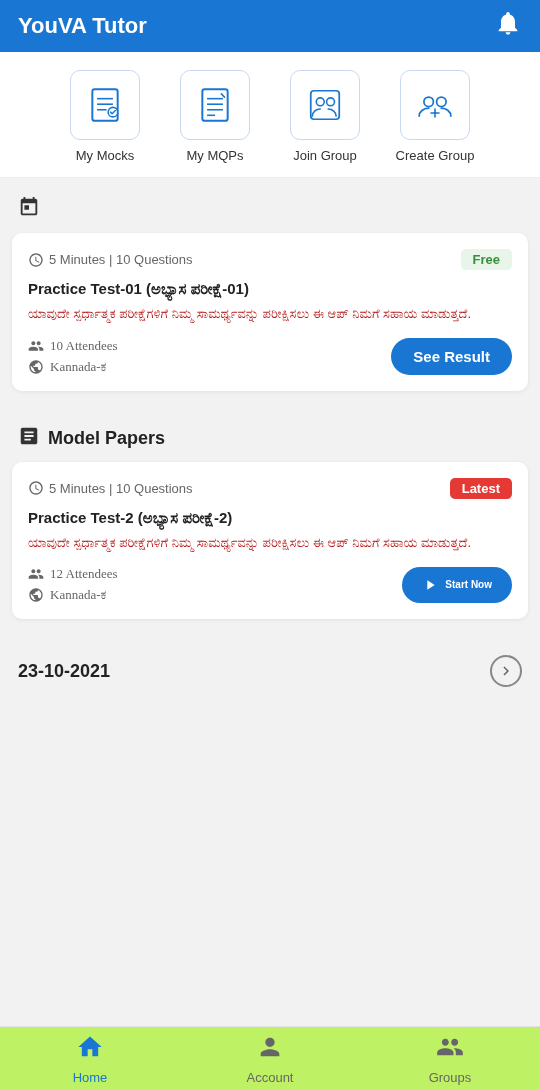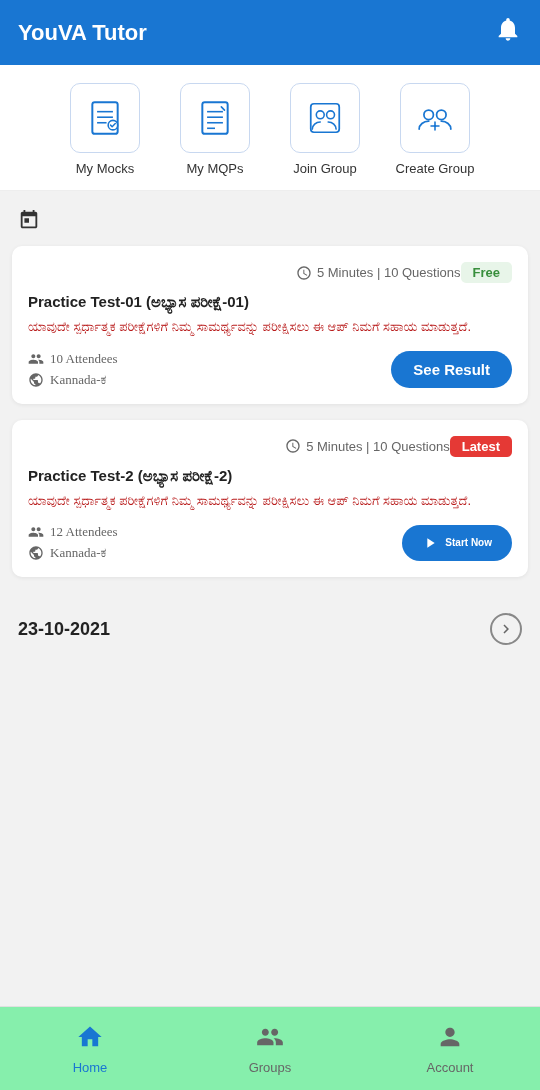--- a/index.html
+++ b/index.html
@@ -12,21 +12,21 @@
       position: relative;
     }
 
     
     .header {
       background: #1976D2;
       display: flex;
       align-items: center;
       justify-content: space-between;
       padding: 0 18px;
-      height: 65px;
+      height: 52px;
     }
     .header-title {
       color: #fff;
       font-size: 22px;
       font-weight: 700;
     }
     .bell-icon {
       color: #fff;
       font-size: 26px;
     }
@@ -88,21 +88,21 @@
     .card {
       background: #fff;
       border-radius: 10px;
       margin: 0 12px 16px;
       padding: 16px;
       box-shadow: 0 1px 4px rgba(0,0,0,0.07);
     }
     .card-meta {
       display: flex;
       align-items: center;
-      justify-content: flex-end;
+      justify-content: space-between;
       margin-bottom: 10px;
     }
     .card-meta-left {
       display: flex;
       align-items: center;
       color: #666;
       font-size: 13px;
     }
     .card-meta-left svg {
       margin-right: 5px;
@@ -203,22 +203,22 @@
       align-items: center;
       justify-content: center;
       cursor: pointer;
     }
 
     
     .bottom-nav {
       position: fixed;
       bottom: 0;
       width: 540px;
-      height: 84px;
-      background: #86efac;
+      height: 64px;
+      background: #bef264;
       border-top: 1px solid #e0e0e0;
       display: flex;
       align-items: center;
       justify-content: space-around;
     }
     .nav-item {
       display: flex;
       flex-direction: column;
       align-items: center;
       cursor: pointer;
@@ -345,20 +345,28 @@
           <svg width="16" height="16" viewBox="0 0 24 24" fill="#666">
               <path d="M12 2C6.48 2 2 6.48 2 12s4.48 10 10 10 10-4.48 10-10S17.52 2 12 2zm-1 17.93c-3.95-.49-7-3.85-7-7.93 0-.62.08-1.21.21-1.79L9 15v1c0 1.1.9 2 2 2v1.93zm6.9-2.54c-.26-.81-1-1.39-1.9-1.39h-1v-3c0-.55-.45-1-1-1H8v-2h2c.55 0 1-.45 1-1V7h2c1.1 0 2-.9 2-2v-.41c2.93 1.19 5 4.06 5 7.41 0 2.08-.8 3.97-2.1 5.39z"></path>
             </svg>
           <span>Kannada-ಕ</span>
         </div>
       </div>
       <button class="btn-see-result">See Result</button>
     </div>
   </div>
 
+  <div class="section-header">
+    <span class="section-header-icon">
+      <svg width="22" height="22" viewBox="0 0 24 24" fill="#333">
+        <path d="M19 3H5c-1.1 0-2 .9-2 2v14c0 1.1.9 2 2 2h14c1.1 0 2-.9 2-2V5c0-1.1-.9-2-2-2zm-5 14H7v-2h7v2zm3-4H7v-2h10v2zm0-4H7V7h10v2z"></path>
+      </svg>
+    </span>
+    <span class="section-title">Model Papers</span>
+  </div>
 
   <div class="card">
     <div class="card-meta">
       <div class="card-meta-left">
         <svg width="16" height="16" viewBox="0 0 24 24" fill="#666">
             <path d="M12 2C6.48 2 2 6.48 2 12s4.48 10 10 10 10-4.48 10-10S17.52 2 12 2zm0 18c-4.41 0-8-3.59-8-8s3.59-8 8-8 8 3.59 8 8-3.59 8-8 8zm.5-13H11v6l5.25 3.15.75-1.23-4.5-2.67V7z"></path>
           </svg>
         <span>5 Minutes | 10 Questions</span>
       </div>
       <span class="badge-latest">Latest</span>
@@ -404,26 +412,26 @@
     <span class="nav-icon">
       <svg width="28" height="28" viewBox="0 0 24 24" fill="#1976D2">
         <path d="M10 20v-6h4v6h5v-8h3L12 3 2 12h3v8z"></path>
       </svg>
     </span>
     <span class="nav-label">Home</span>
   </div>
   <div class="nav-item">
     <span class="nav-icon">
       <svg width="28" height="28" viewBox="0 0 24 24" fill="#666">
-        <path d="M16 11c1.66 0 2.99-1.34 2.99-3S17.66 5 16 5c-1.66 0-3 1.34-3 3s1.34 3 3 3zm-8 0c1.66 0 2.99-1.34 2.99-3S9.66 5 8 5C6.34 5 5 6.34 5 8s1.34 3 3 3zm0 2c-2.33 0-7 1.17-7 3.5V19h14v-2.5c0-2.33-4.67-3.5-7-3.5zm8 0c-.29 0-.62.02-.97.05 1.16.84 1.97 1.97 1.97 3.45V19h6v-2.5c0-2.33-4.67-3.5-7-3.5z"></path>
+        <path d="M12 12c2.21 0 4-1.79 4-4s-1.79-4-4-4-4 1.79-4 4 1.79 4 4 4zm0 2c-2.67 0-8 1.34-8 4v2h16v-2c0-2.66-5.33-4-8-4z"></path>
       </svg>
     </span>
-    <span class="nav-label">Groups</span>
+    <span class="nav-label">Account</span>
   </div>
   <div class="nav-item">
     <span class="nav-icon">
       <svg width="28" height="28" viewBox="0 0 24 24" fill="#666">
-        <path d="M12 12c2.21 0 4-1.79 4-4s-1.79-4-4-4-4 1.79-4 4 1.79 4 4 4zm0 2c-2.67 0-8 1.34-8 4v2h16v-2c0-2.66-5.33-4-8-4z"></path>
+        <path d="M16 11c1.66 0 2.99-1.34 2.99-3S17.66 5 16 5c-1.66 0-3 1.34-3 3s1.34 3 3 3zm-8 0c1.66 0 2.99-1.34 2.99-3S9.66 5 8 5C6.34 5 5 6.34 5 8s1.34 3 3 3zm0 2c-2.33 0-7 1.17-7 3.5V19h14v-2.5c0-2.33-4.67-3.5-7-3.5zm8 0c-.29 0-.62.02-.97.05 1.16.84 1.97 1.97 1.97 3.45V19h6v-2.5c0-2.33-4.67-3.5-7-3.5z"></path>
       </svg>
     </span>
-    <span class="nav-label">Account</span>
+    <span class="nav-label">Groups</span>
   </div>
 </div>
 
 </body></html>

